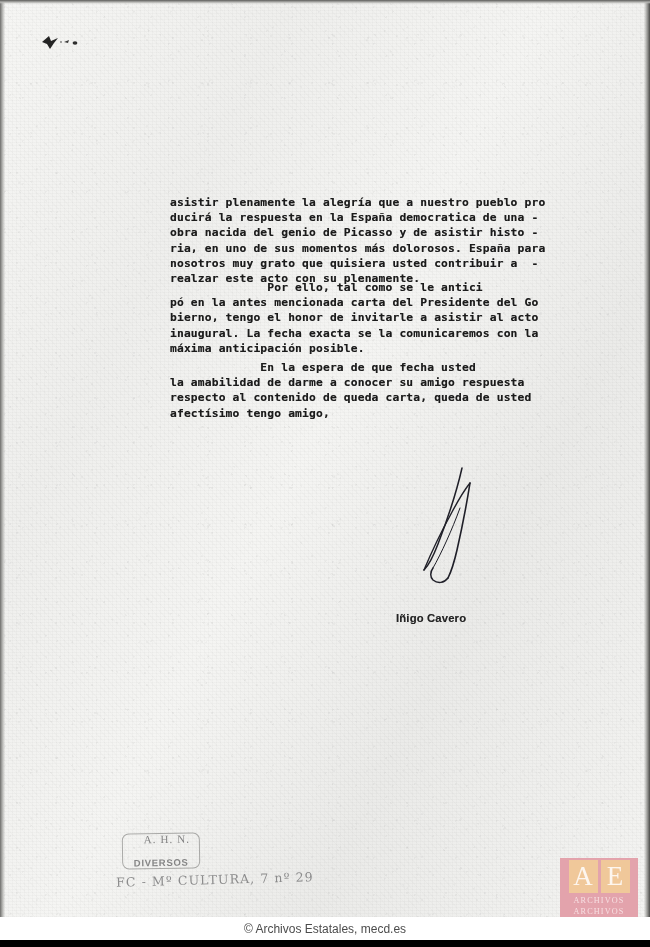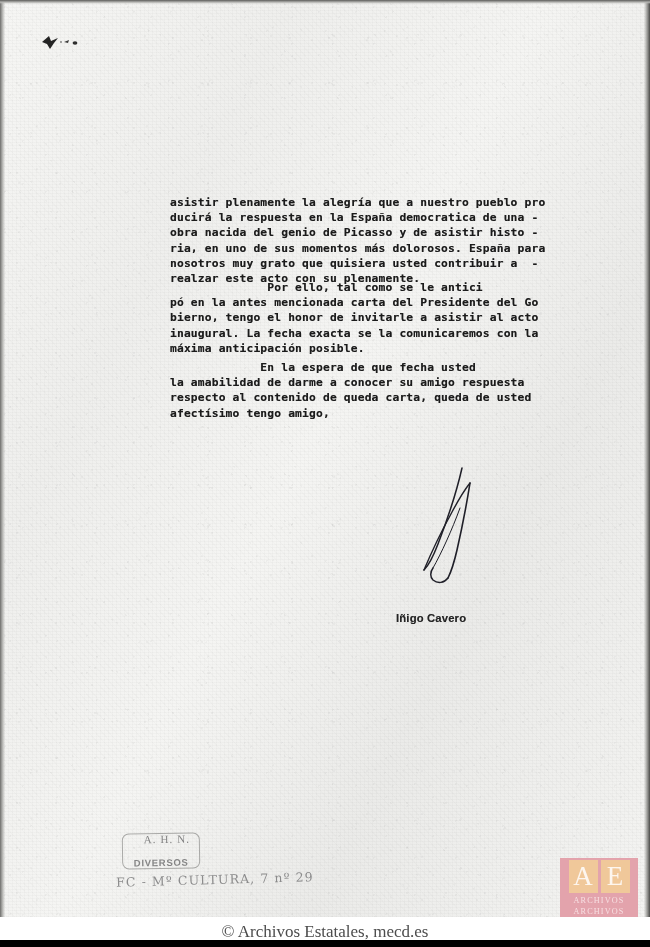--- a/index.html
+++ b/index.html
@@ -228,22 +228,22 @@
     width: 650px;
     height: 30px;
     background: #ffffff;
   }
   #footer-credit {
     position: absolute;
     left: 0;
     top: 5px;
     width: 650px;
     text-align: center;
-    font-family: Liberation Serif, serif;
-    font-size: 17px;
+    font-family: Liberation Sans, sans-serif;
+    font-size: 12px;
     color: #4c4c4c;
   }
   #footer-bar {
     position: absolute;
     left: 0;
     bottom: 0;
     width: 650px;
     height: 7px;
     background: #000000;
   }

